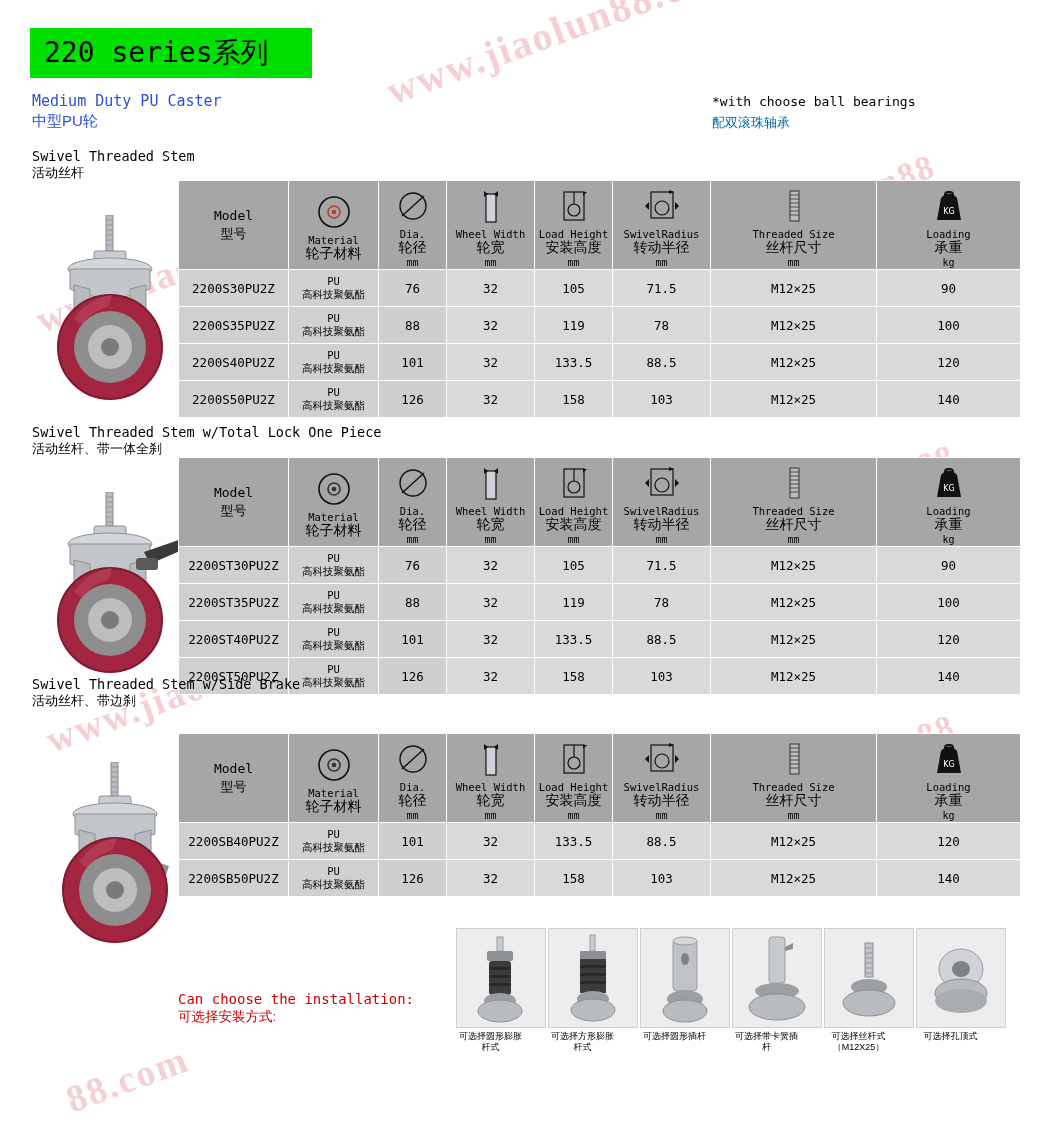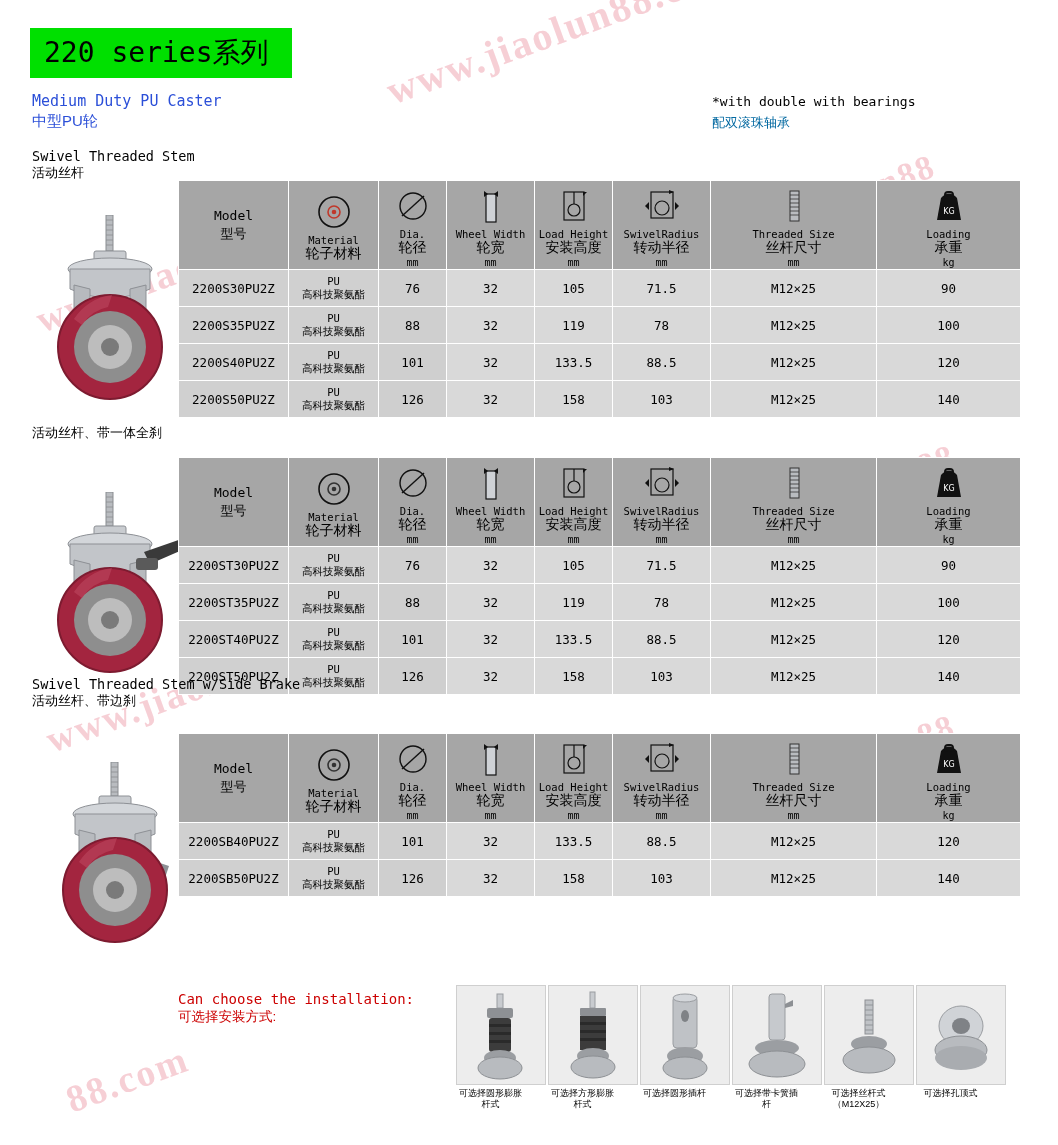--- a/index.html
+++ b/index.html
@@ -13,21 +13,21 @@
 
   
   .wm{
     position:absolute;color:#f0a8b4;opacity:.55;font-family:"Liberation Serif",serif;
     font-weight:bold;white-space:nowrap;pointer-events:none;letter-spacing:2px;
     transform-origin:left top;
   }
 
   
   .series-banner{
-    position:absolute;left:30px;top:28px;width:262px;height:50px;background:#00e000;
+    position:absolute;left:30px;top:28px;width:282px;height:50px;background:#00e000;
   }
   .series-banner span{
     display:block;line-height:50px;padding-left:14px;font-size:28px;
     font-family:"DejaVu Sans Mono", monospace;color:#000;letter-spacing:0px;
   }
   .subtitle-en{
     position:absolute;left:32px;top:92px;font-size:15px;color:#2b4fd8;
     font-family:"DejaVu Sans Mono", monospace;letter-spacing:0px;
   }
   .subtitle-cn{
@@ -78,21 +78,21 @@
   
 
   
   .caster{position:absolute;}
 
   
   .install-label{position:absolute;left:178px;top:990px;font-size:14px;color:#cc0000;}
   .install-label .en{font-family:"DejaVu Sans Mono",monospace;display:block;line-height:18px;}
   .install-label .cn{font-family:"Liberation Sans",sans-serif;display:block;line-height:18px;font-size:13.5px;}
 
-  .opt{position:absolute;top:985px;width:69px;}
+  .opt{position:absolute;top:928px;width:69px;}
   .opt .thumb{width:88px;height:98px;background:#e9e9e9;border:1px solid #cfcfcf;position:relative;overflow:hidden;}
   .opt .cap{margin-top:3px;text-align:center;font-size:9px;font-family:"Liberation Sans",sans-serif;color:#000;line-height:11px;}
 </style>
 </head>
 <body>
 
 <div class="page">
 
   <div class="wm" style="left:380px;top:70px;font-size:40px;transform:rotate(-20deg);">www.jiaolun88.com</div>
   <div class="wm" style="left:700px;top:230px;font-size:34px;transform:rotate(-20deg);">www.jiaolun88</div>
@@ -100,21 +100,21 @@
   <div class="wm" style="left:720px;top:520px;font-size:34px;transform:rotate(-20deg);">www.jiaolun88</div>
   <div class="wm" style="left:40px;top:720px;font-size:38px;transform:rotate(-20deg);">www.jiaolun88.com</div>
   <div class="wm" style="left:720px;top:790px;font-size:34px;transform:rotate(-20deg);">www.jiaolun88</div>
   <div class="wm" style="left:60px;top:1080px;font-size:38px;transform:rotate(-20deg);">88.com</div>
 
   <div class="series-banner">
     <span>220 series系列</span>
   </div>
   <div class="subtitle-en">Medium Duty PU Caster</div>
   <div class="subtitle-cn">中型PU轮</div>
-  <div class="note-en">*with double with bearings</div>
+  <div class="note-en">*with choose ball bearings</div>
   <div class="note-cn">配双滚珠轴承</div>
 
   <div class="sec-label" style="left:32px;top:148px;">
     <span class="en">Swivel Threaded Stem</span>
     <span class="cn">活动丝杆</span>
   </div>
 
   <div class="caster" style="left:40px;top:215px;width:140px;height:200px;">
     <svg width="140" height="200" viewBox="0 0 140 200">
       <rect x="66" y="0" width="7" height="36" fill="#b9bcc0" stroke="#8a8d91" stroke-width="1"></rect>
@@ -281,20 +281,21 @@
         <td>32</td>
         <td>158</td>
         <td>103</td>
         <td>M12×25</td>
         <td>140</td>
       </tr>
     </tbody>
   </table>
 
   <div class="sec-label" style="left:32px;top:424px;">
+    <span class="en">Swivel Threaded Stem w/Total Lock One Piece</span>
     <span class="cn">活动丝杆、带一体全刹</span>
   </div>
 
   <div class="caster" style="left:40px;top:492px;width:160px;height:200px;">
     <svg width="160" height="200" viewBox="0 0 160 200">
       <rect x="66" y="0" width="7" height="34" fill="#b9bcc0" stroke="#8a8d91" stroke-width="1"></rect>
       <g stroke="#8a8d91" stroke-width="0.8">
         <line x1="66" y1="5" x2="73" y2="5"></line>
           <line x1="66" y1="10" x2="73" y2="10"></line>
         <line x1="66" y1="15" x2="73" y2="15"></line>

